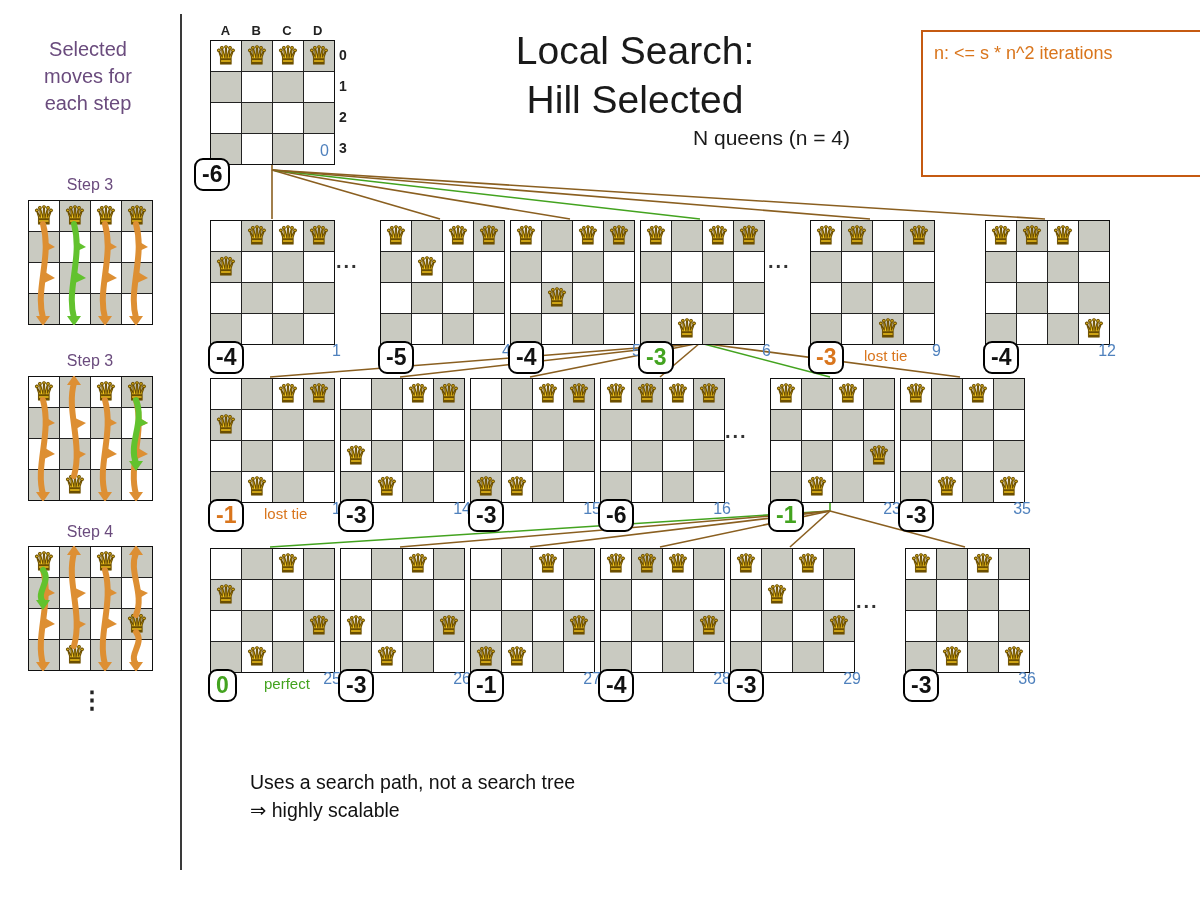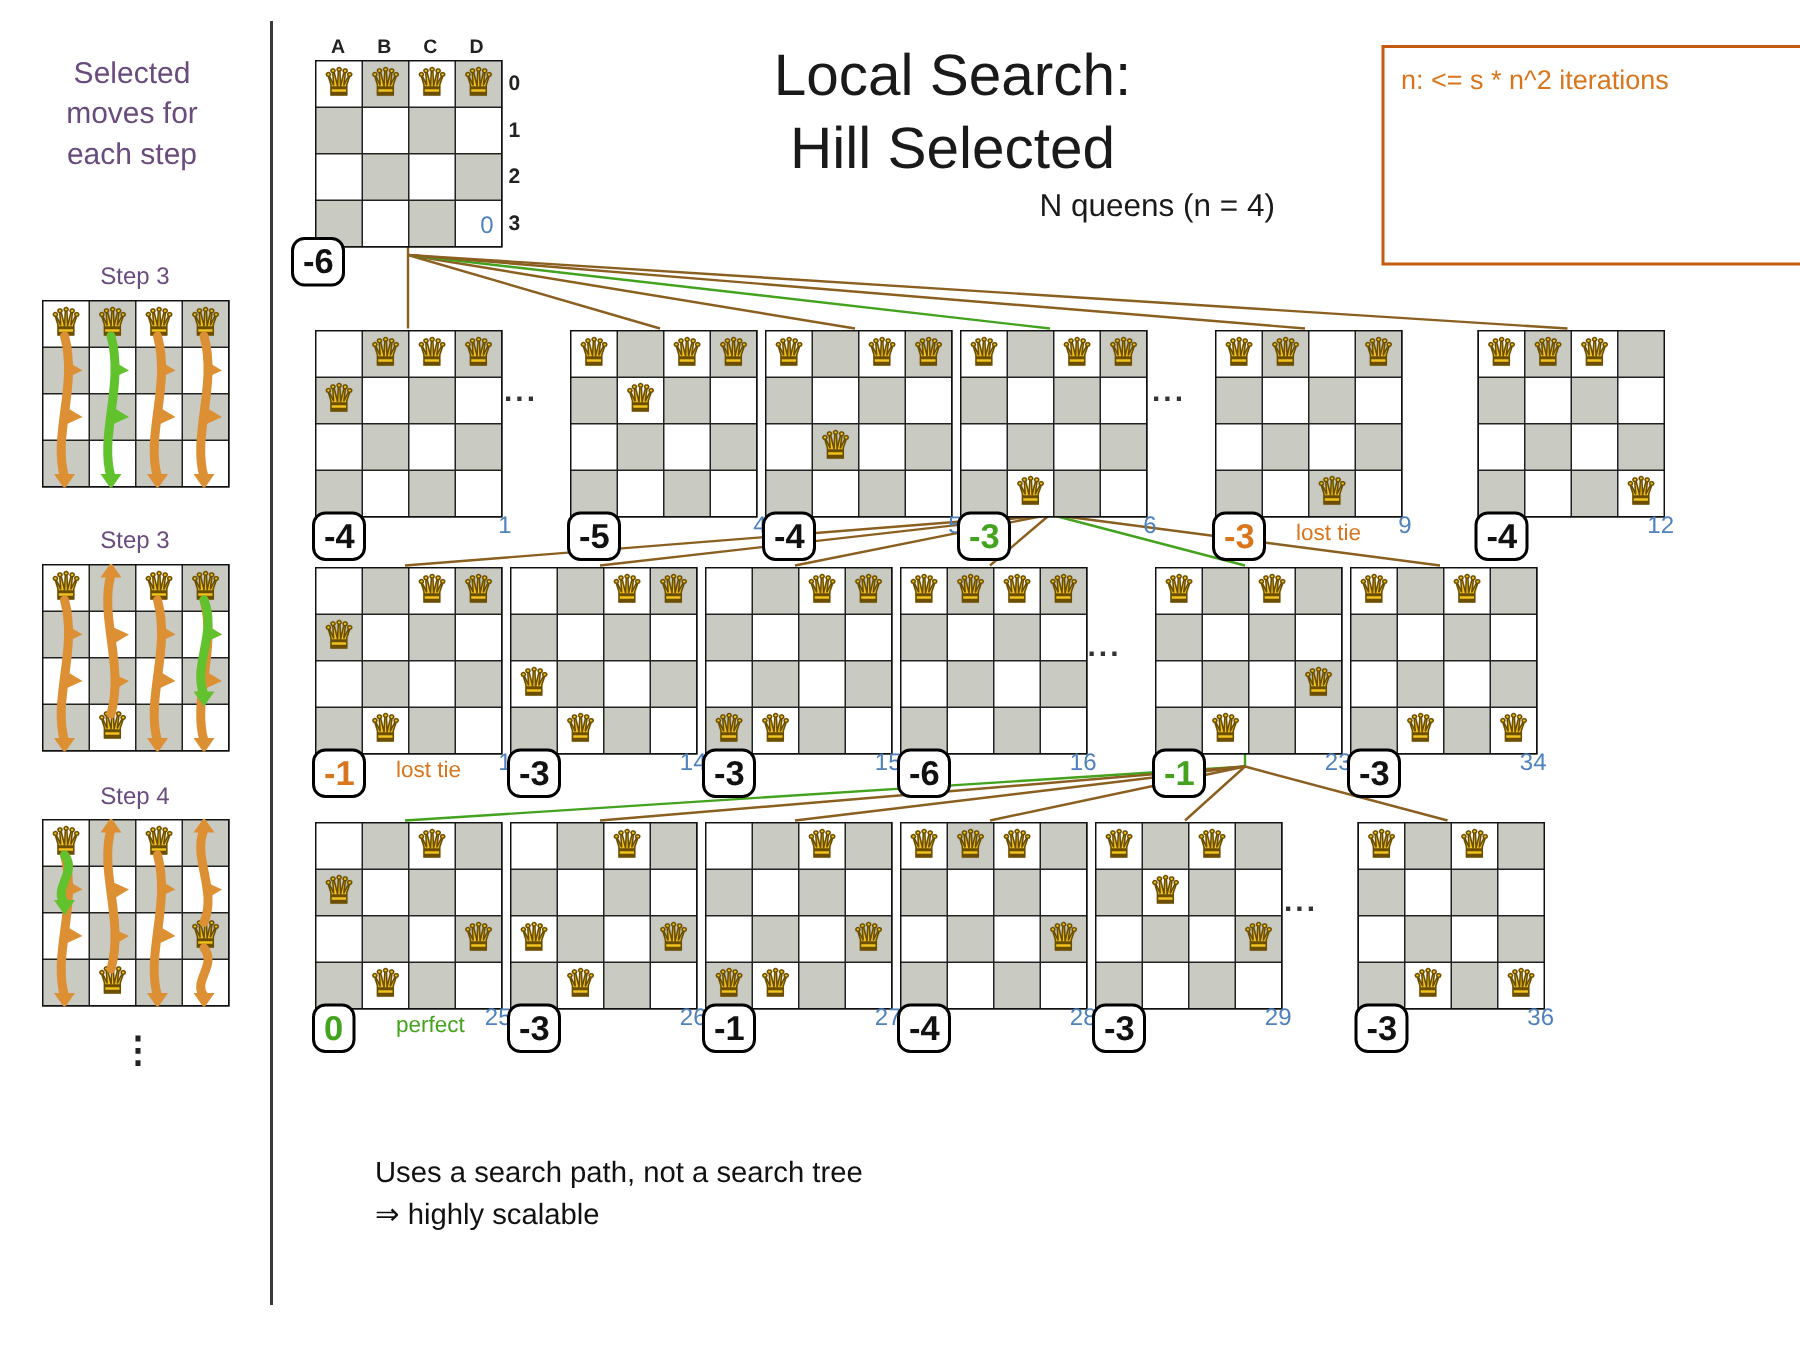--- a/index.html
+++ b/index.html
@@ -647,21 +647,21 @@
         <div class="cell dark"></div>
         <div class="cell">
           <span class="queen">♛</span>
         </div>
         <div class="cell dark"></div>
         <div class="cell">
           <span class="queen">♛</span>
         </div>
       </div>
       <div class="score-badge neutral">-3</div>
-      <div class="board-index">34</div>
+      <div class="board-index">35</div>
     </div>
     <div class="dots" style="left: 725px; top: 420px;">...</div>
     <div class="board-slot" style="left: 210px; top: 548px;">
       <div class="board">
         <div class="cell"></div>
         <div class="cell dark"></div>
         <div class="cell">
           <span class="queen">♛</span>
         </div>
         <div class="cell dark"></div>

